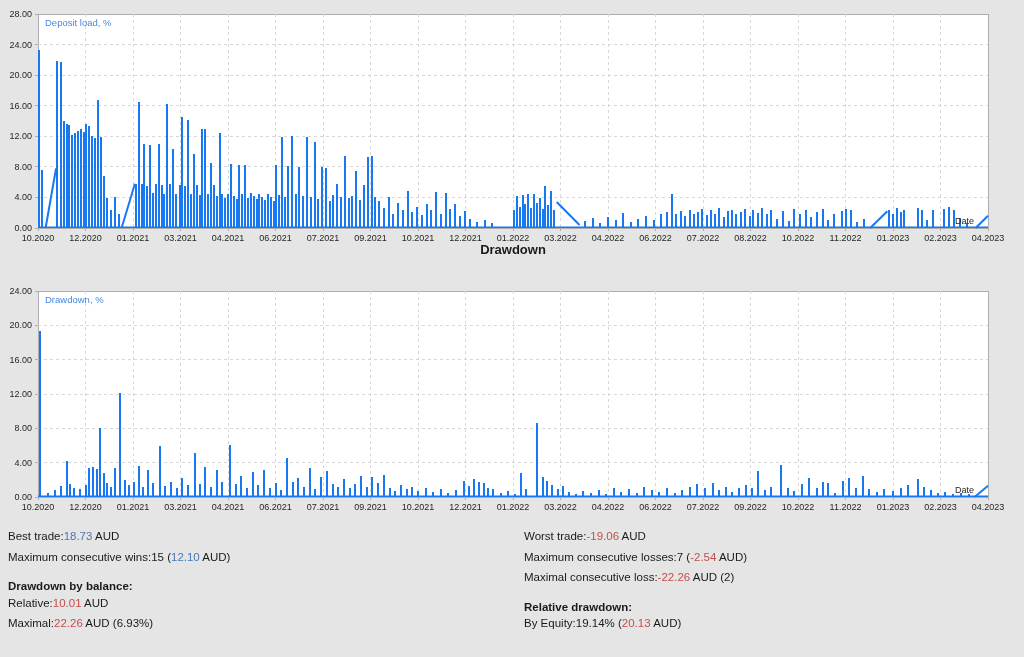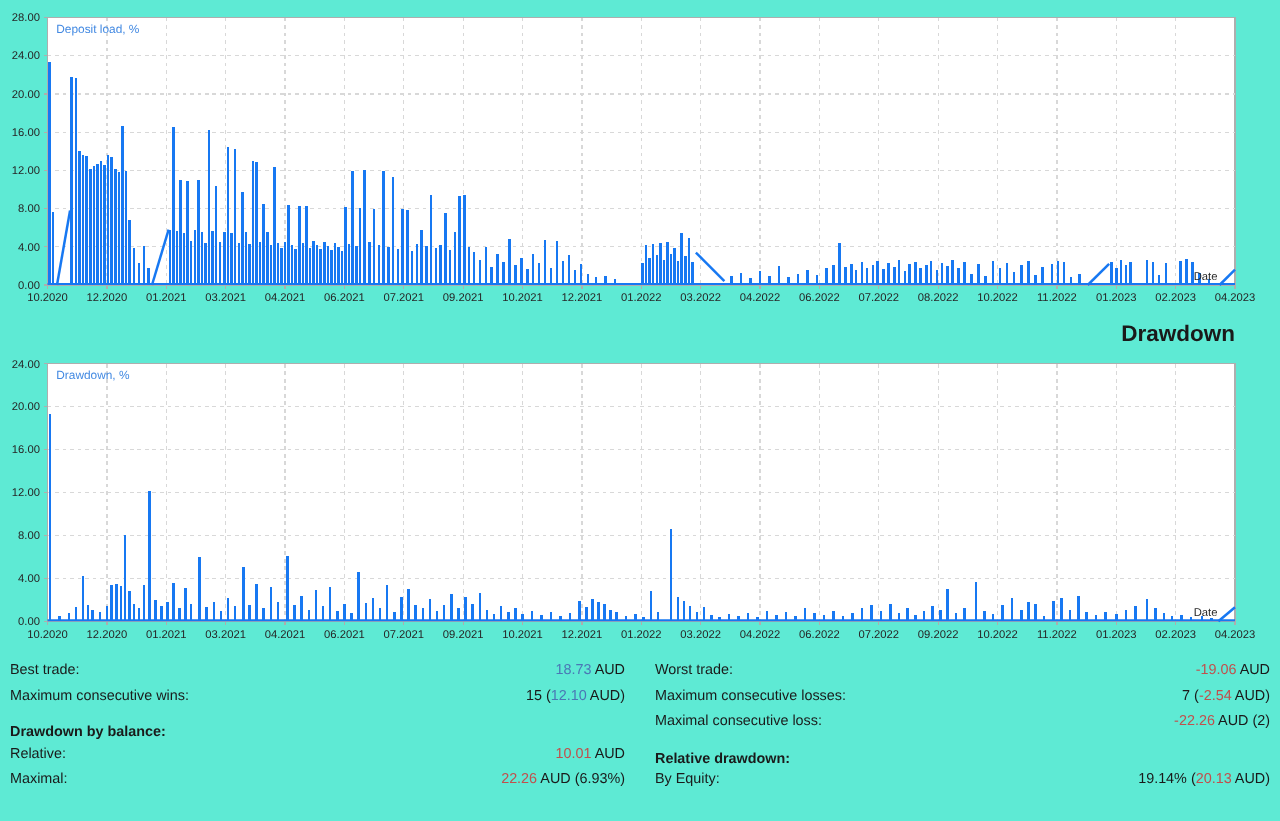--- a/index.html
+++ b/index.html
@@ -1,26 +1,26 @@
 <!DOCTYPE html>
 <html><head>
 <meta charset="utf-8">
 <style>
   html,body{margin:0;padding:0;background:#ffffff;}
-  .page{position:relative;width:1024px;height:657px;background:#5eead4;overflow:hidden;
+  .page{position:relative;width:1024px;height:657px;background:#e5e5e5;overflow:hidden;
         font-family:"Liberation Sans", sans-serif;}
   .chart-svg{position:absolute;left:0;}
   #chart-top{top:0;}
   #chart-bottom{top:284px;}
-  .chart-title{position:absolute;left:38px;width:950px;top:257px;text-align:right;
-               font-size:18px;font-weight:bold;color:#1a1a1a;}
+  .chart-title{position:absolute;left:38px;width:950px;top:242px;text-align:center;
+               font-size:13px;font-weight:bold;color:#1a1a1a;}
   .stats{position:absolute;left:8px;right:8px;top:530px;display:grid;
          grid-template-columns:1fr 1fr;column-gap:24px;font-size:11.5px;color:#1a1a1a;}
   .stats-col{display:flex;flex-direction:column;}
-  .stat-row{display:flex;justify-content:space-between;align-items:baseline;height:20.5px;}
+  .stat-row{display:flex;justify-content:flex-start;align-items:baseline;height:20.5px;}
   .stat-row .lbl{white-space:nowrap;}
   .stat-row .val{white-space:nowrap;text-align:right;}
   .stat-header{font-weight:bold;height:20.5px;display:flex;align-items:center;}
   .stat-spacer{height:5px;}
 </style>
 </head>
 <body>
 
 <div class="page">
   <svg id="chart-top" class="chart-svg" width="1024" height="250">

